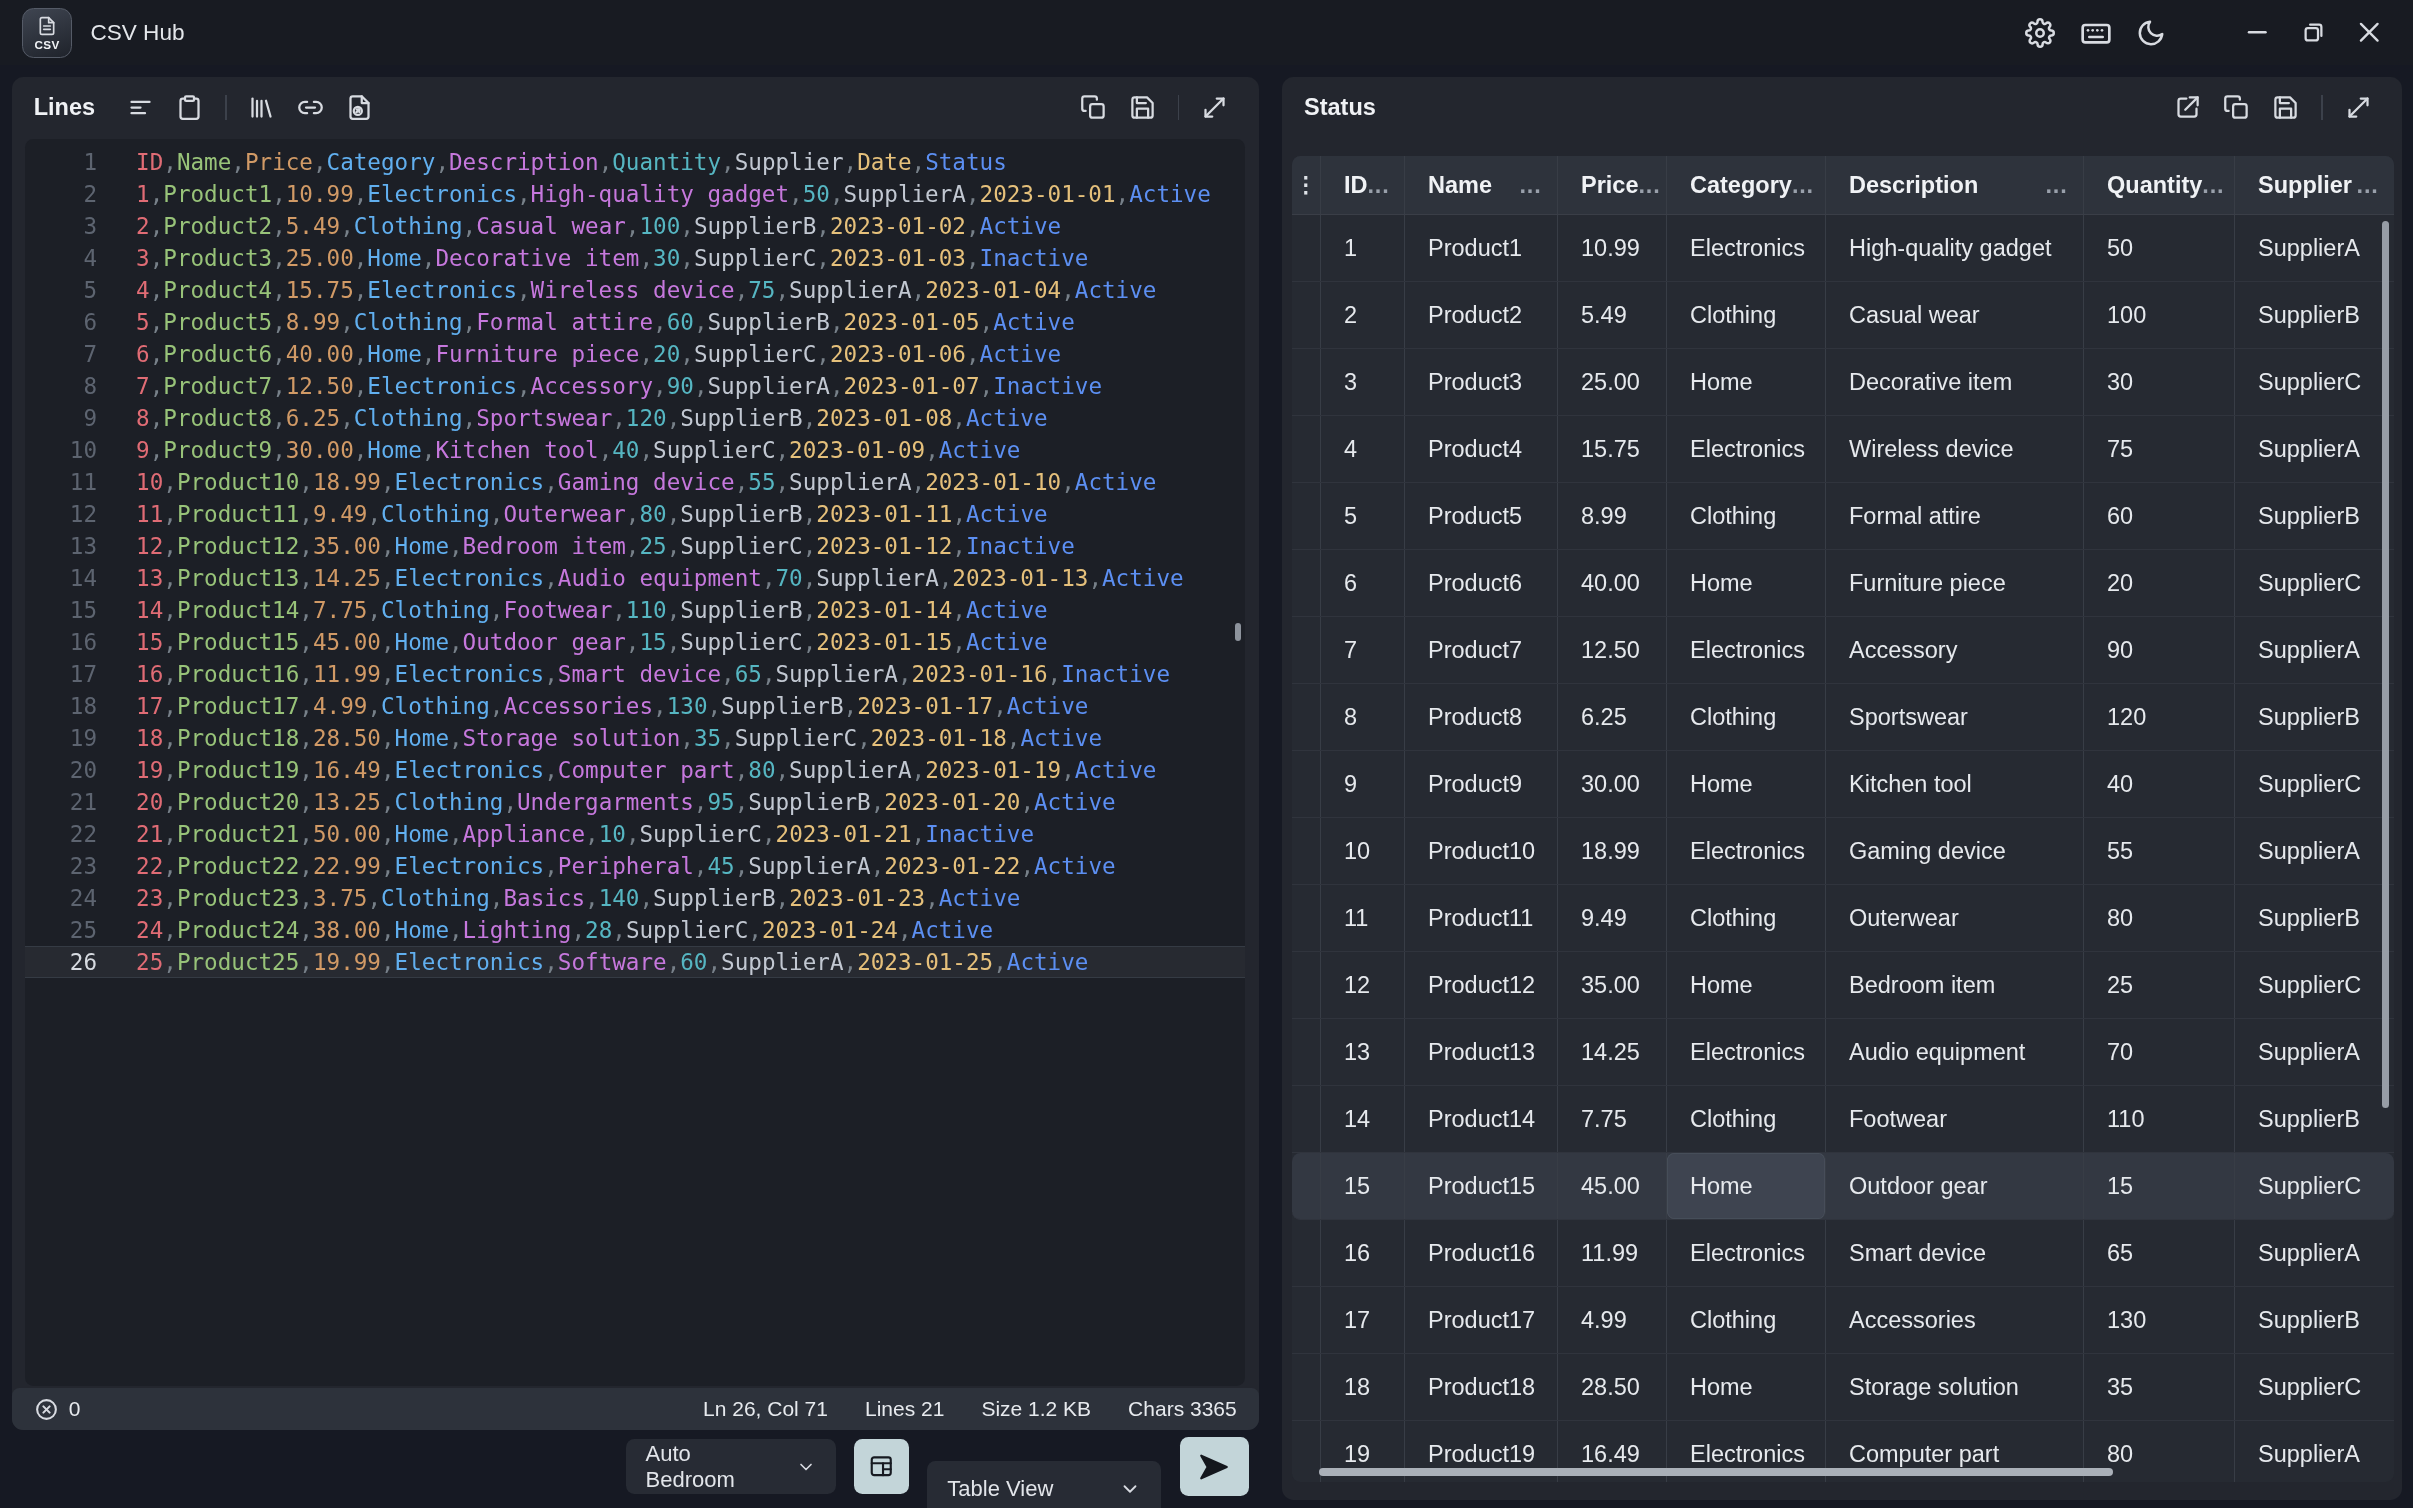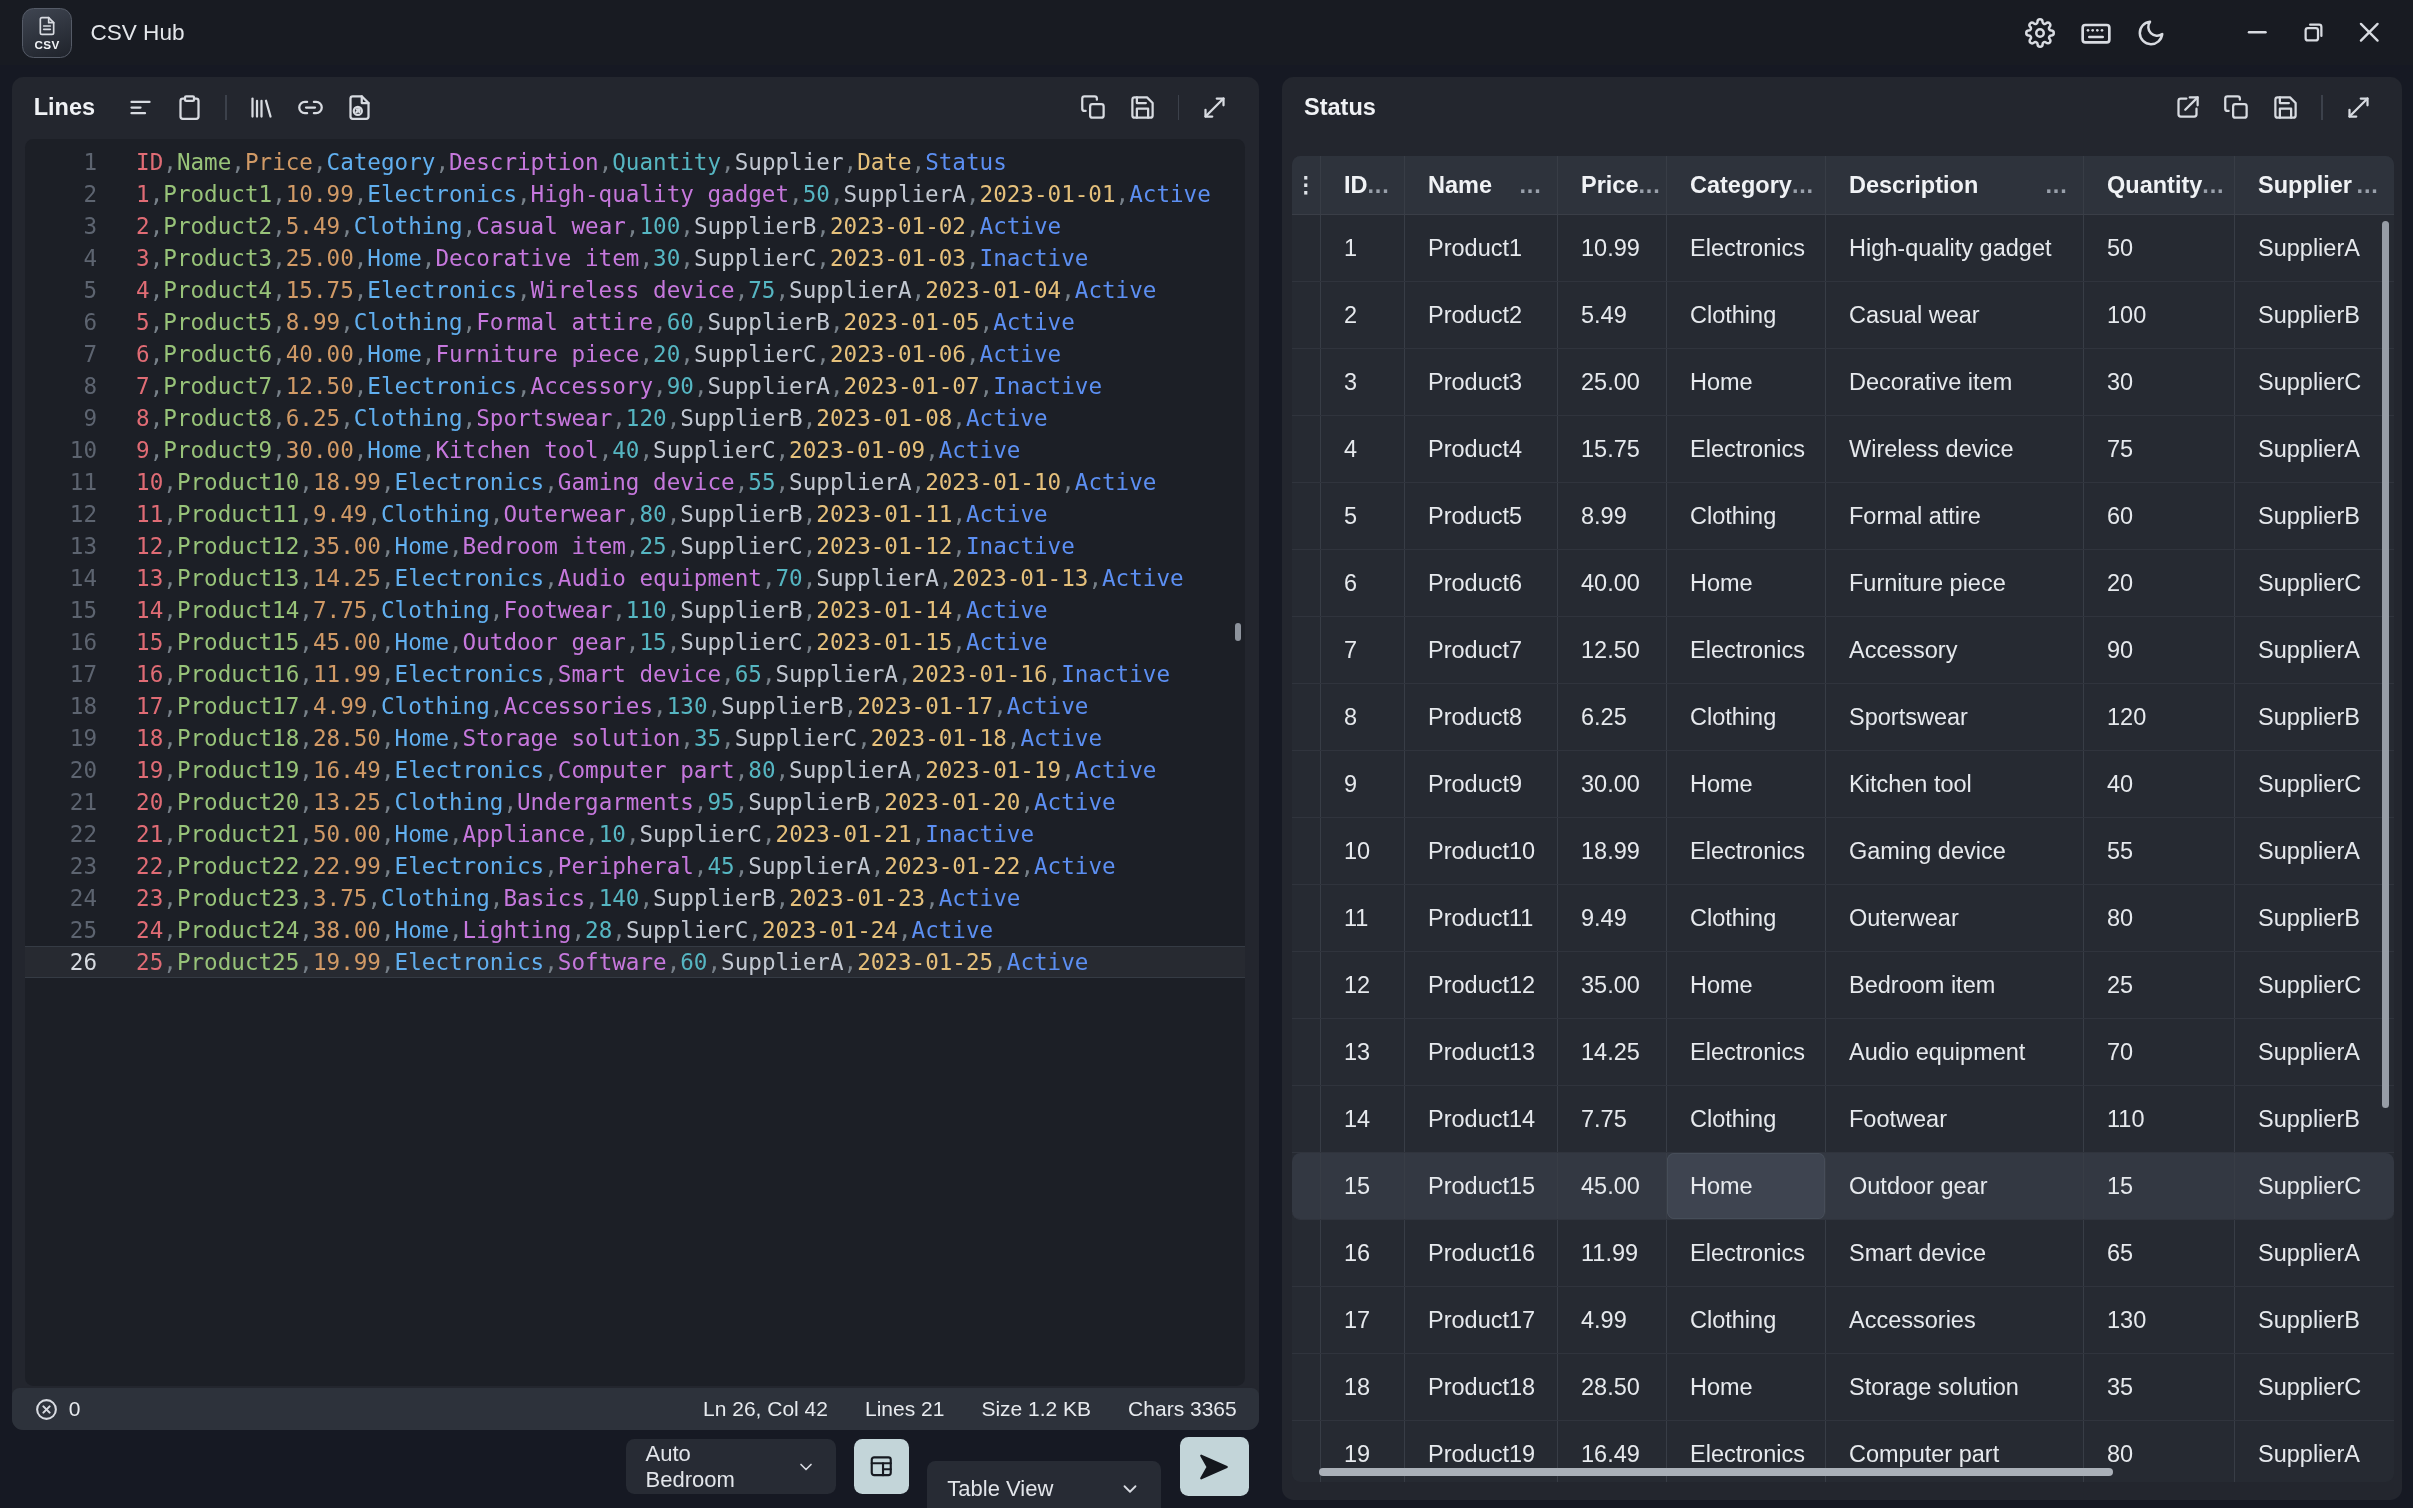--- a/index.html
+++ b/index.html
@@ -234,21 +234,21 @@
   <div class="statusbar">
     <div class="status-left">
       <svg class="icon" width="25" height="25" viewBox="0 0 24 24">
         <circle cx="12" cy="12" r="9"></circle>
           <line x1="9" y1="9" x2="15" y2="15"></line>
           <line x1="15" y1="9" x2="9" y2="15"></line>
       </svg>
       <span>0</span>
     </div>
     <div class="status-right">
-      <span>Ln 26, Col 42</span>
+      <span>Ln 26, Col 71</span>
       <span>Lines 21</span>
       <span>Size 1.2 KB</span>
       <span>Chars 3365</span>
     </div>
   </div>
 </div>
 
 <div class="controls-row">
   <div class="select fmt">
     <span>Auto Bedroom</span>

